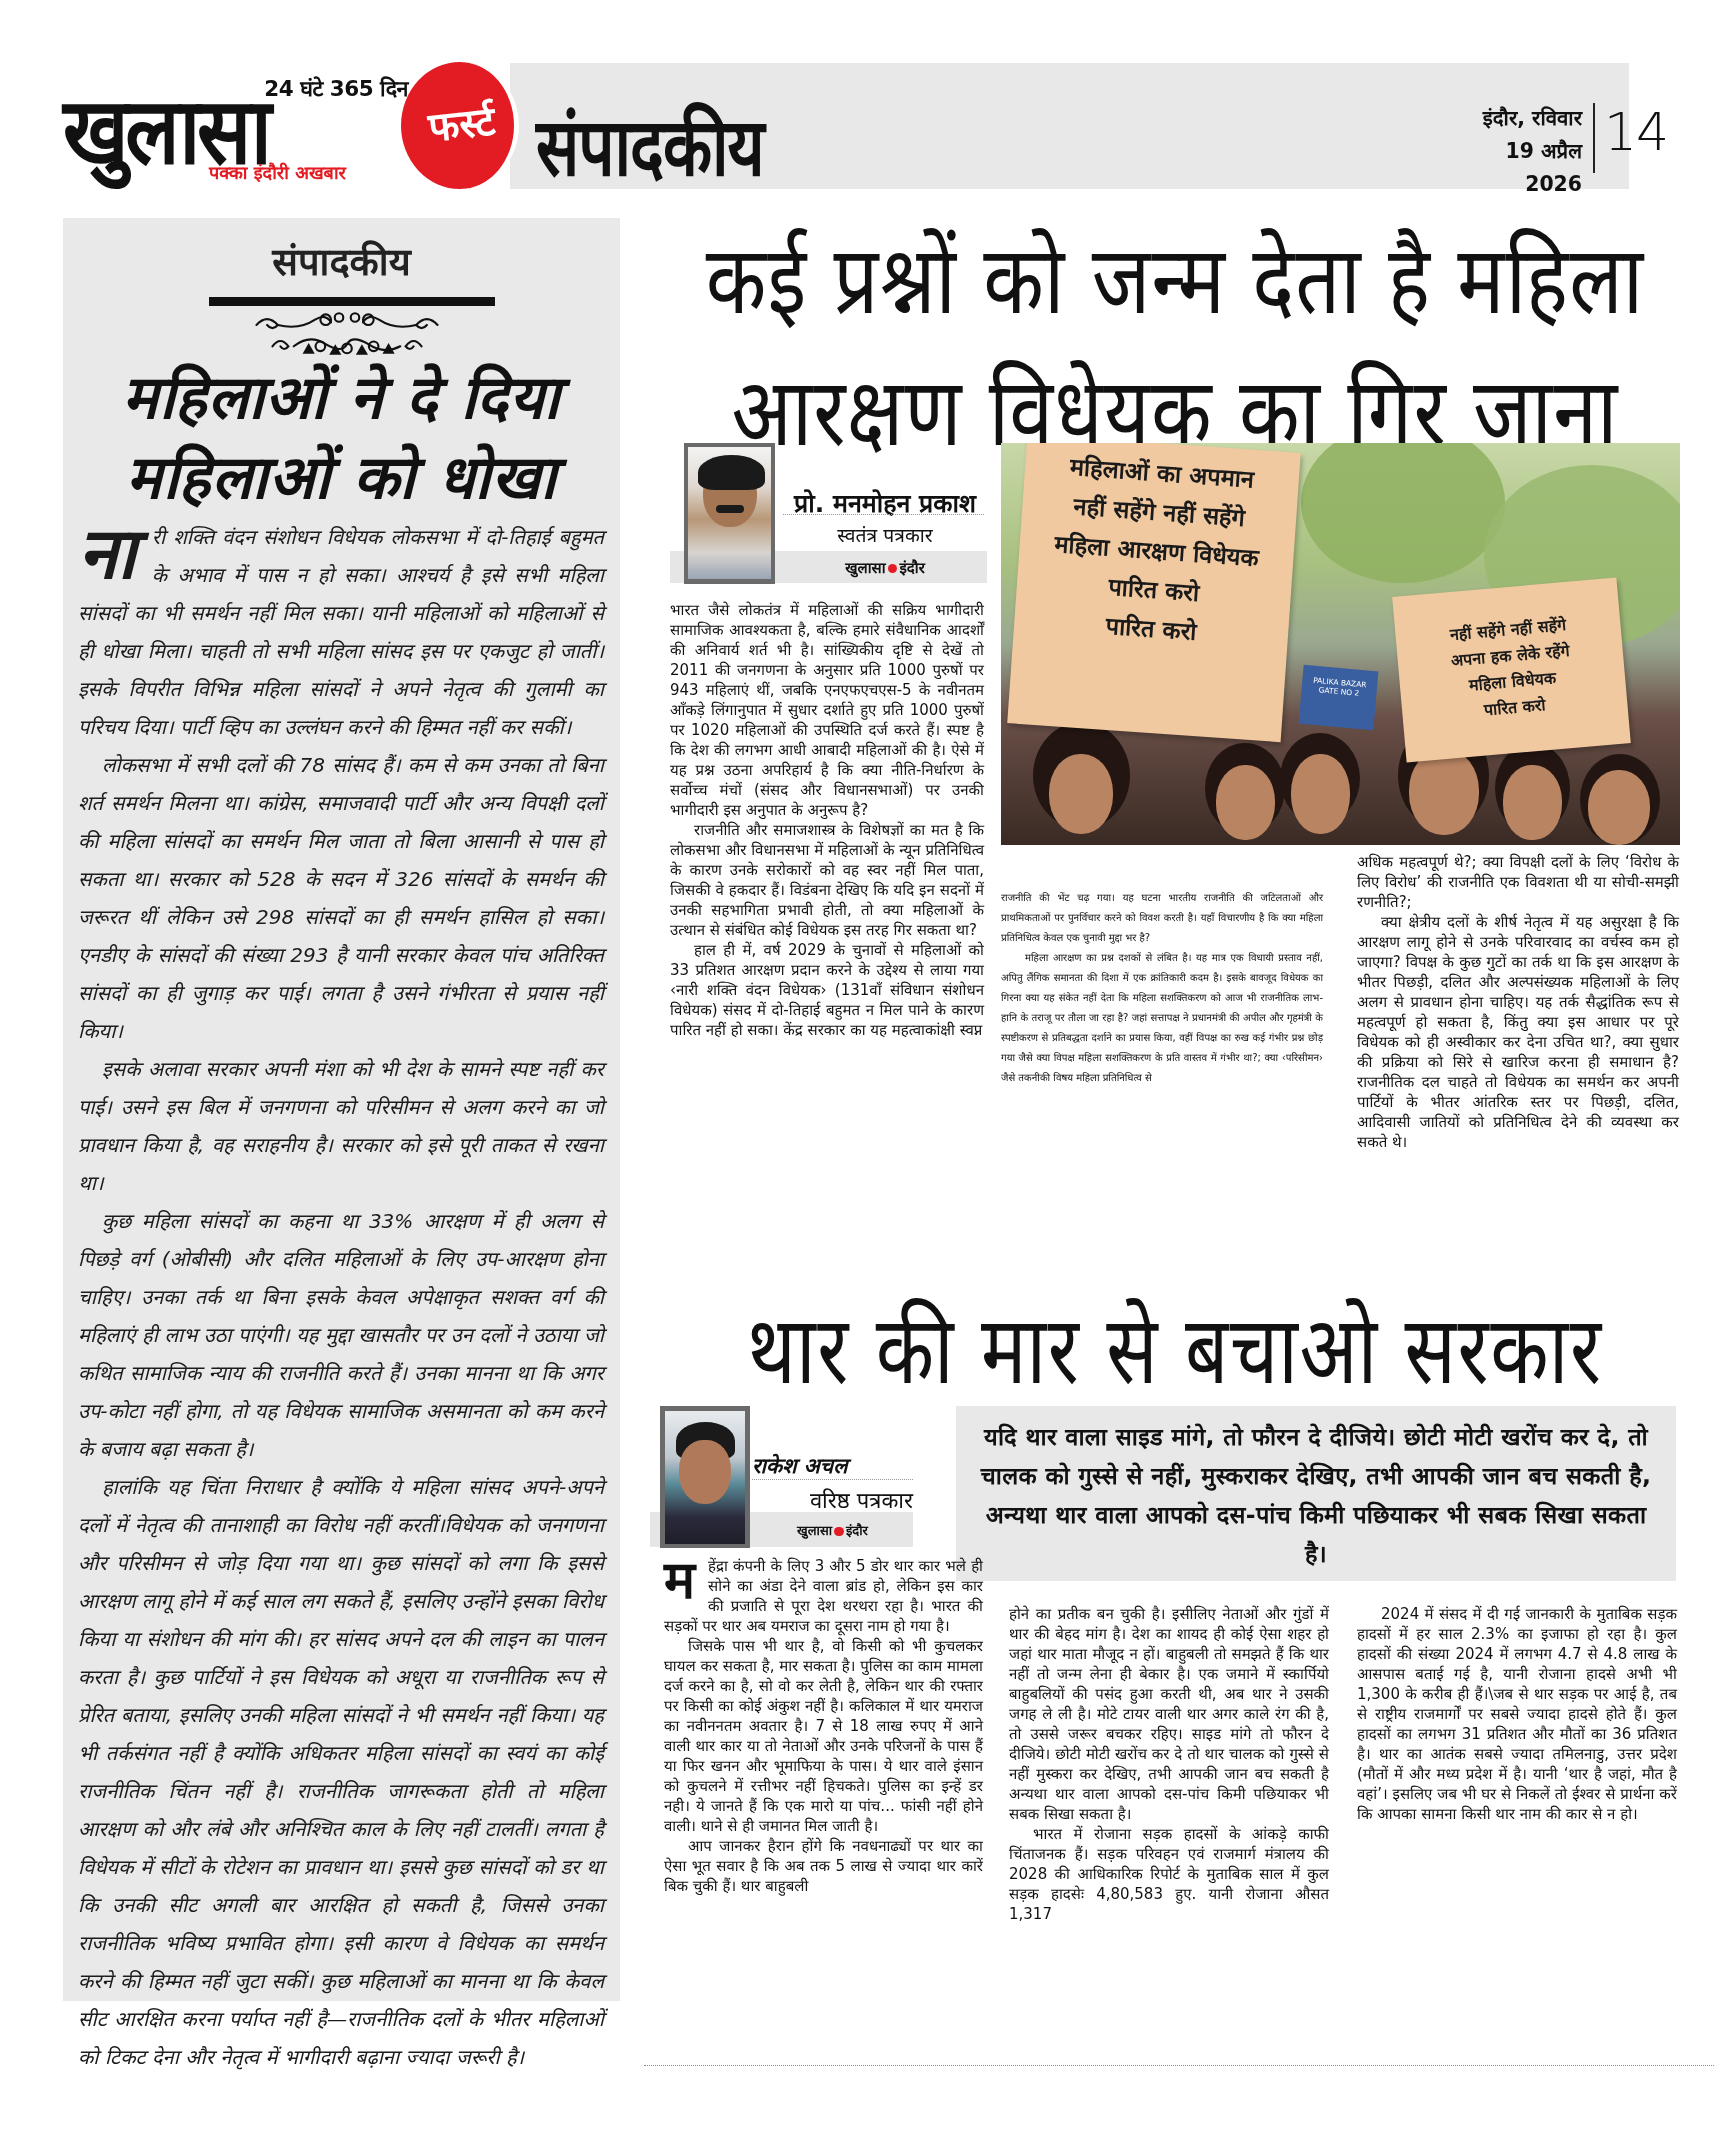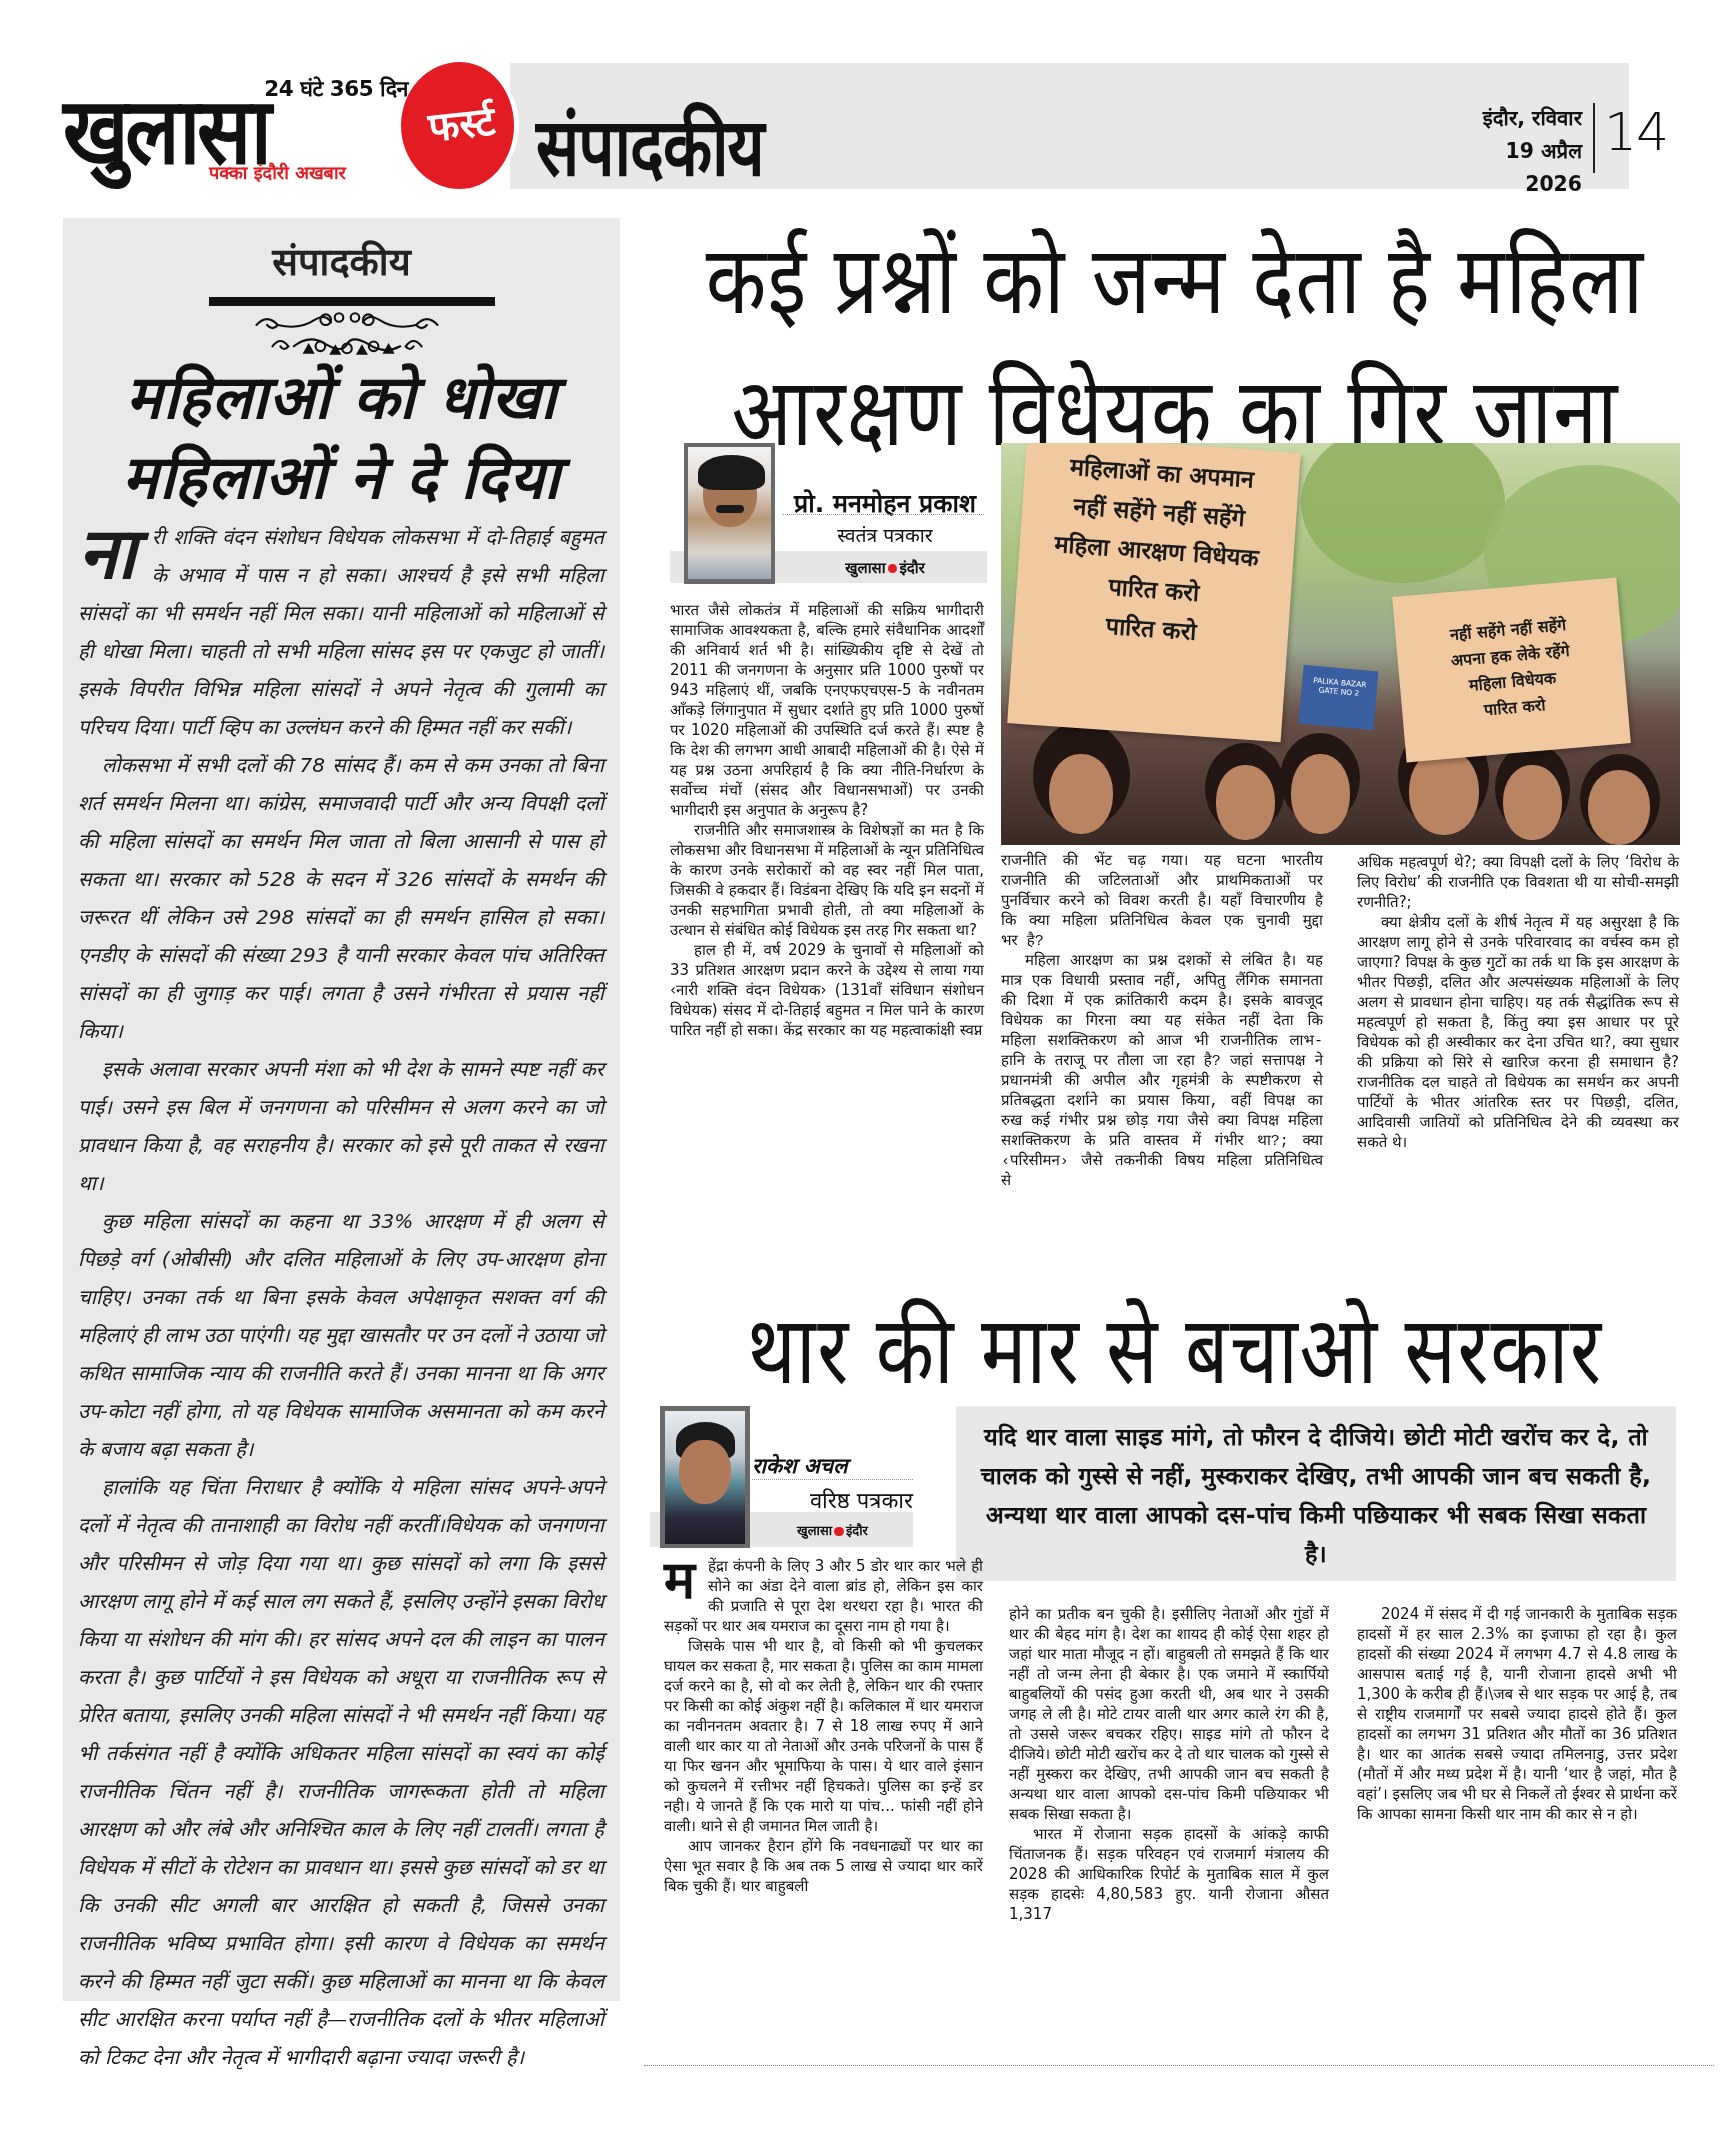--- a/index.html
+++ b/index.html
@@ -49,21 +49,21 @@
   .a1-col1 p { text-indent: 24px; }
   .a1-col1 p.first { text-indent: 0; }
   .photo { position: absolute; left: 1001px; top: 443px; width: 679px; height: 402px; overflow: hidden; background: linear-gradient(180deg, #c8d8a8 0%, #a8c080 30%, #9aa890 50%, #6a5048 68%, #3a2a24 100%); }
   .tree { position: absolute; border-radius: 50%; background: #8fb060; opacity: 0.85; }
   .placard { position: absolute; background: #f1c9a0; color: #1a1a1a; text-align: center; font-weight: 700; box-shadow: 2.1px 3.2px 5.4px rgba(0,0,0,0.25); }
   .placard-1 { left: 16px; top: 0; width: 274px; height: 290px; transform: rotate(4deg); font-size: 23.6px; line-height: 39px; padding-top: 10.7px; }
   .placard-2 { left: 398px; top: 144px; width: 225px; height: 166px; transform: rotate(-5deg); font-size: 16px; line-height: 26px; padding-top: 30px; }
   .gate-sign { position: absolute; left: 300px; top: 225px; width: 75px; height: 59px; background: #3a5fa0; color: #fff; font-size: 7.5px; text-align: center; padding-top: 9.7px; transform: rotate(5deg); }
   .crowd-head { position: absolute; border-radius: 50%; background: #231612; }
   .crowd-face { position: absolute; border-radius: 48%; background: #b98462; }
-  .a1-col2 { position: absolute; left: 1001px; top: 852px; width: 322px; font-size: 15px; line-height: 20px; text-align: justify; font-family: Liberation Mono, monospace; }
+  .a1-col2 { position: absolute; left: 1001px; top: 888px; width: 322px; font-size: 10px; line-height: 20px; text-align: justify; }
   .a1-col2 p { text-indent: 24px; }
   .a1-col2 p.first { text-indent: 0; }
   .a1-col3 { position: absolute; left: 1357px; top: 852px; width: 322px; font-size: 15px; line-height: 20px; text-align: justify; }
   .a1-col3 p { text-indent: 24px; }
   .a1-col3 p.first { text-indent: 0; }
 
   
   .a2-headline { position: absolute; left: 660px; top: 1293px; width: 1030px; text-align: center; font-size: 76px; font-weight: 400; line-height: 91px; letter-spacing: 1.6px; transform: scaleY(1.25); transform-origin: center top; }
   .author2-box { position: absolute; left: 650px; top: 1406px; width: 263px; height: 142px; }
   .author2-band { position: absolute; left: 0; top: 106px; width: 263px; height: 35px; background: #e6e6e6; }
@@ -124,22 +124,22 @@
       <circle cx="140" cy="70" r="9"></circle>
         <circle cx="190" cy="74" r="9"></circle>
         <circle cx="240" cy="70" r="9"></circle>
       <path d="M110 82 l8 -14 l8 14 z" fill="#111"></path>
       <path d="M160 84 l8 -14 l8 14 z" fill="#111"></path>
       <path d="M210 84 l8 -14 l8 14 z" fill="#111"></path>
       <path d="M260 82 l8 -14 l8 14 z" fill="#111"></path>
     </g>
   </svg>
   <h1 class="ed-headline">
+    <div>महिलाओं ने दे दिया</div>
     <div>महिलाओं को धोखा</div>
-    <div>महिलाओं ने दे दिया</div>
   </h1>
   <div class="ed-body">
     <p class="first"><span class="drop-cap">ना</span><span>री शक्ति वंदन संशोधन विधेयक लोकसभा में दो-तिहाई बहुमत के अभाव में पास न हो सका। आश्चर्य है इसे सभी महिला सांसदों का भी समर्थन नहीं मिल सका। यानी महिलाओं को महिलाओं से ही धोखा मिला। चाहती तो सभी महिला सांसद इस पर एकजुट हो जातीं। इसके विपरीत विभिन्न महिला सांसदों ने अपने नेतृत्व की गुलामी का परिचय दिया। पार्टी व्हिप का उल्लंघन करने की हिम्मत नहीं कर सकीं।</span></p>
     <p>लोकसभा में सभी दलों की 78 सांसद हैं। कम से कम उनका तो बिना शर्त समर्थन मिलना था। कांग्रेस, समाजवादी पार्टी और अन्य विपक्षी दलों की महिला सांसदों का समर्थन मिल जाता तो बिला आसानी से पास हो सकता था। सरकार को 528 के सदन में 326 सांसदों के समर्थन की जरूरत थीं लेकिन उसे 298 सांसदों का ही समर्थन हासिल हो सका। एनडीए के सांसदों की संख्या 293 है यानी सरकार केवल पांच अतिरिक्त सांसदों का ही जुगाड़ कर पाई। लगता है उसने गंभीरता से प्रयास नहीं किया।</p>
     <p>इसके अलावा सरकार अपनी मंशा को भी देश के सामने स्पष्ट नहीं कर पाई। उसने इस बिल में जनगणना को परिसीमन से अलग करने का जो प्रावधान किया है, वह सराहनीय है। सरकार को इसे पूरी ताकत से रखना था।</p>
     <p>कुछ महिला सांसदों का कहना था 33% आरक्षण में ही अलग से पिछड़े वर्ग (ओबीसी) और दलित महिलाओं के लिए उप-आरक्षण होना चाहिए। उनका तर्क था बिना इसके केवल अपेक्षाकृत सशक्त वर्ग की महिलाएं ही लाभ उठा पाएंगी। यह मुद्दा खासतौर पर उन दलों ने उठाया जो कथित सामाजिक न्याय की राजनीति करते हैं। उनका मानना था कि अगर उप-कोटा नहीं होगा, तो यह विधेयक सामाजिक असमानता को कम करने के बजाय बढ़ा सकता है।</p>
     <p>हालांकि यह चिंता निराधार है क्योंकि ये महिला सांसद अपने-अपने दलों में नेतृत्व की तानाशाही का विरोध नहीं करतीं।विधेयक को जनगणना और परिसीमन से जोड़ दिया गया था। कुछ सांसदों को लगा कि इससे आरक्षण लागू होने में कई साल लग सकते हैं, इसलिए उन्होंने इसका विरोध किया या संशोधन की मांग की। हर सांसद अपने दल की लाइन का पालन करता है। कुछ पार्टियों ने इस विधेयक को अधूरा या राजनीतिक रूप से प्रेरित बताया, इसलिए उनकी महिला सांसदों ने भी समर्थन नहीं किया। यह भी तर्कसंगत नहीं है क्योंकि अधिकतर महिला सांसदों का स्वयं का कोई राजनीतिक चिंतन नहीं है। राजनीतिक जागरूकता होती तो महिला आरक्षण को और लंबे और अनिश्चित काल के लिए नहीं टालतीं। लगता है विधेयक में सीटों के रोटेशन का प्रावधान था। इससे कुछ सांसदों को डर था कि उनकी सीट अगली बार आरक्षित हो सकती है, जिससे उनका राजनीतिक भविष्य प्रभावित होगा। इसी कारण वे विधेयक का समर्थन करने की हिम्मत नहीं जुटा सकीं। कुछ महिलाओं का मानना था कि केवल सीट आरक्षित करना पर्याप्त नहीं है—राजनीतिक दलों के भीतर महिलाओं को टिकट देना और नेतृत्व में भागीदारी बढ़ाना ज्यादा जरूरी है।</p>
   </div>
 </section>
 

